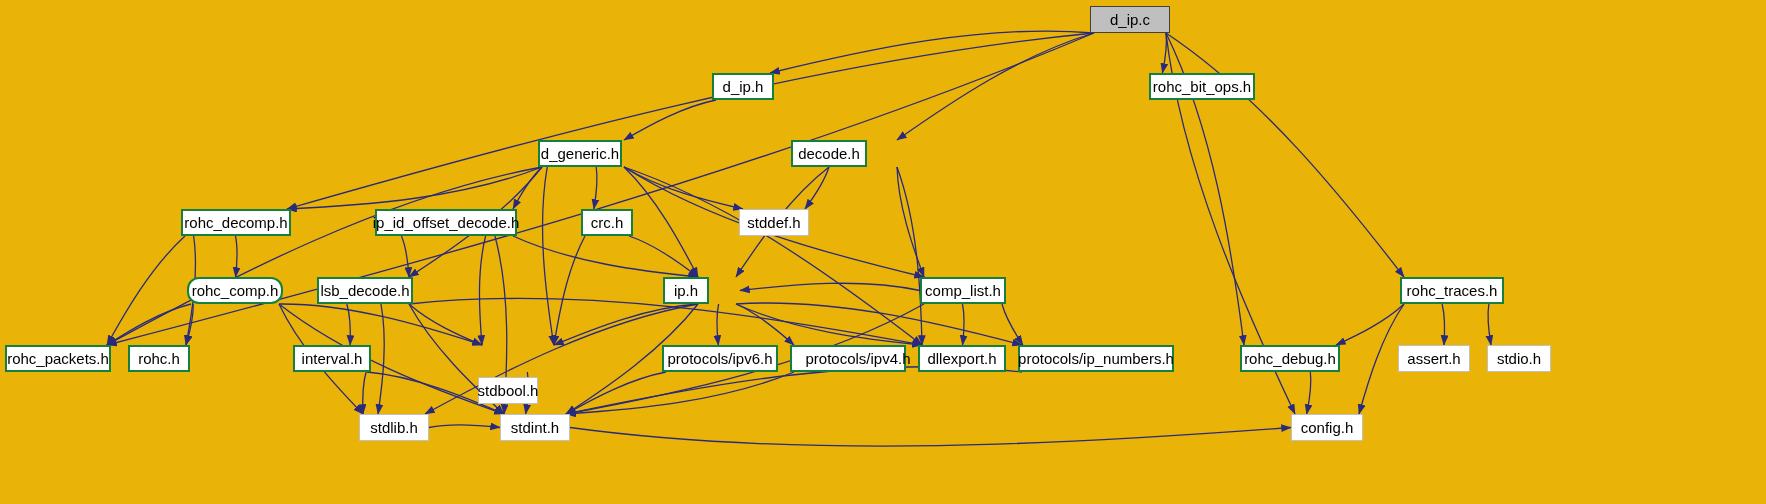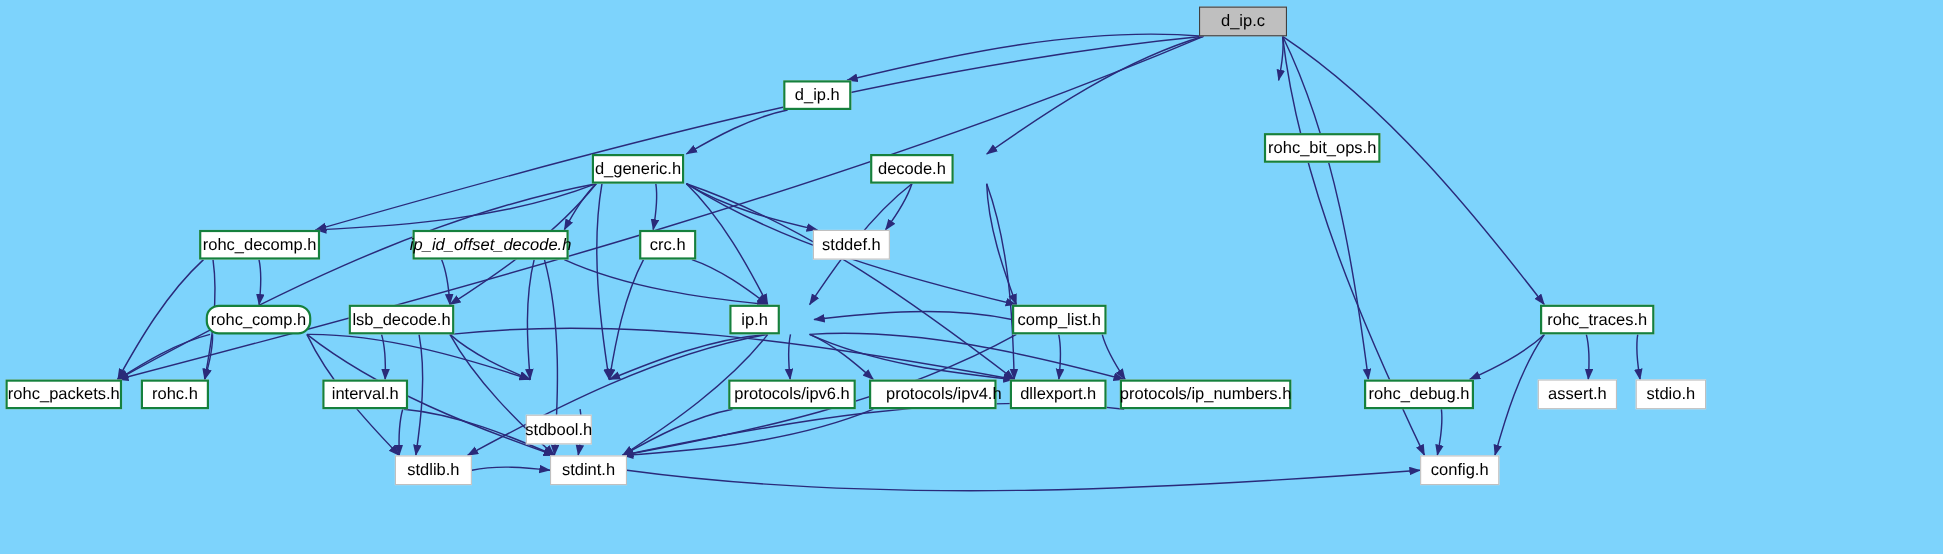--- a/index.html
+++ b/index.html
@@ -4,21 +4,21 @@
 <style>
   html, body {
     margin: 0;
     padding: 0;
     background: #ffffff;
   }
   #graph-root {
     position: relative;
     width: 1766px;
     height: 504px;
-    background: #7dd3fc;
+    background: #eab308;
     font-family: "Liberation Sans", sans-serif;
     overflow: hidden;
   }
   #edge-layer {
     position: absolute;
     left: 0; top: 0;
     width: 1766px;
     height: 504px;
     pointer-events: none;
   }
@@ -129,33 +129,33 @@
         <path d="M429,427.5 C452.43,422.53 478.7,425.015 500,427.5" fill="none" stroke="#2a2a7a" stroke-width="1.3" marker-end="url(#arrow)"></path>
       </g>
   </svg>
   <div id="nodes">
       <div class="node root" style="left: 1090px; top: 6px; width: 80px;">
         <span class="node-label">d_ip.c</span>
       </div>
       <div class="node" style="left: 712px; top: 73px; width: 62px;">
         <span class="node-label">d_ip.h</span>
       </div>
-      <div class="node" style="left: 1149px; top: 73px; width: 106px; margin-top: 48px;">
+      <div class="node" style="left: 1149px; top: 73px; width: 106px;">
         <span class="node-label">rohc_bit_ops.h</span>
       </div>
       <div class="node" style="left: 538px; top: 140px; width: 84px;">
         <span class="node-label">d_generic.h</span>
       </div>
       <div class="node" style="left: 791px; top: 140px; width: 76px;">
         <span class="node-label">decode.h</span>
       </div>
       <div class="node" style="left: 181px; top: 209px; width: 110px;">
         <span class="node-label">rohc_decomp.h</span>
       </div>
-      <div class="node" style="left: 375px; top: 209px; width: 142px; font-style: italic;">
+      <div class="node" style="left: 375px; top: 209px; width: 142px;">
         <span class="node-label">ip_id_offset_decode.h</span>
       </div>
       <div class="node" style="left: 581px; top: 209px; width: 52px;">
         <span class="node-label">crc.h</span>
       </div>
       <div class="node sys" style="left: 739px; top: 209px; width: 70px;">
         <span class="node-label">stddef.h</span>
       </div>
       <div class="node" style="left: 187px; top: 277px; width: 96px; border-radius: 12px;">
         <span class="node-label">rohc_comp.h</span>

